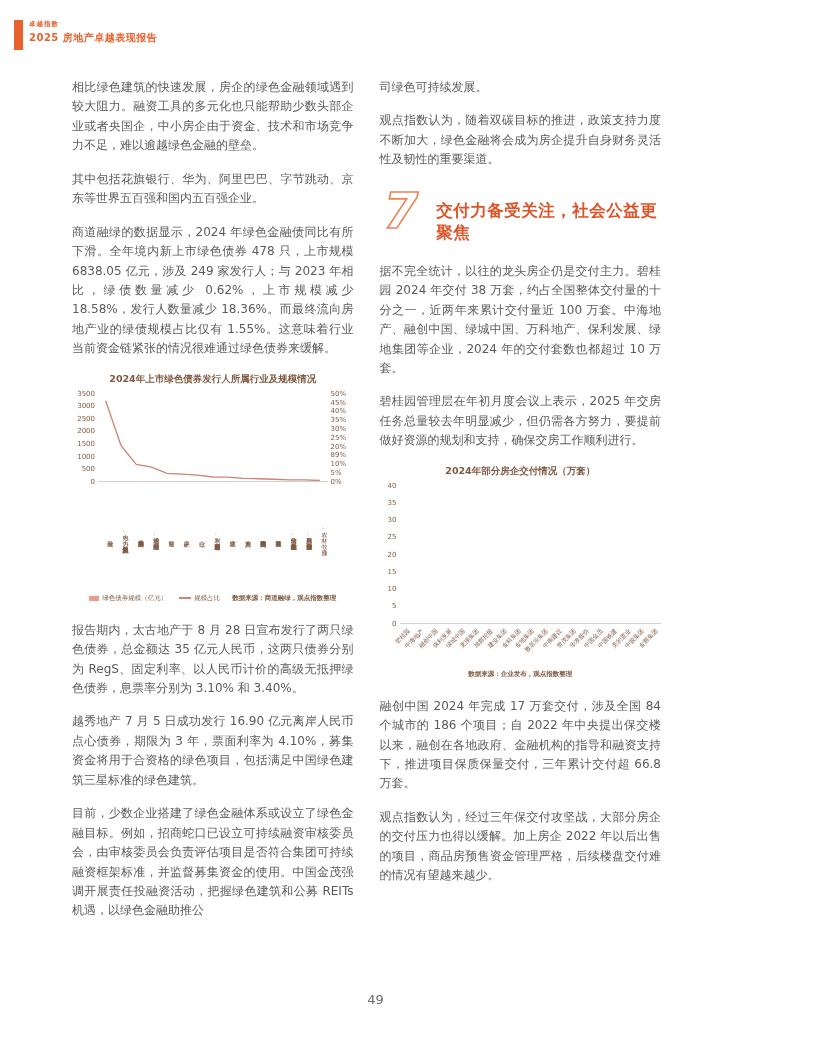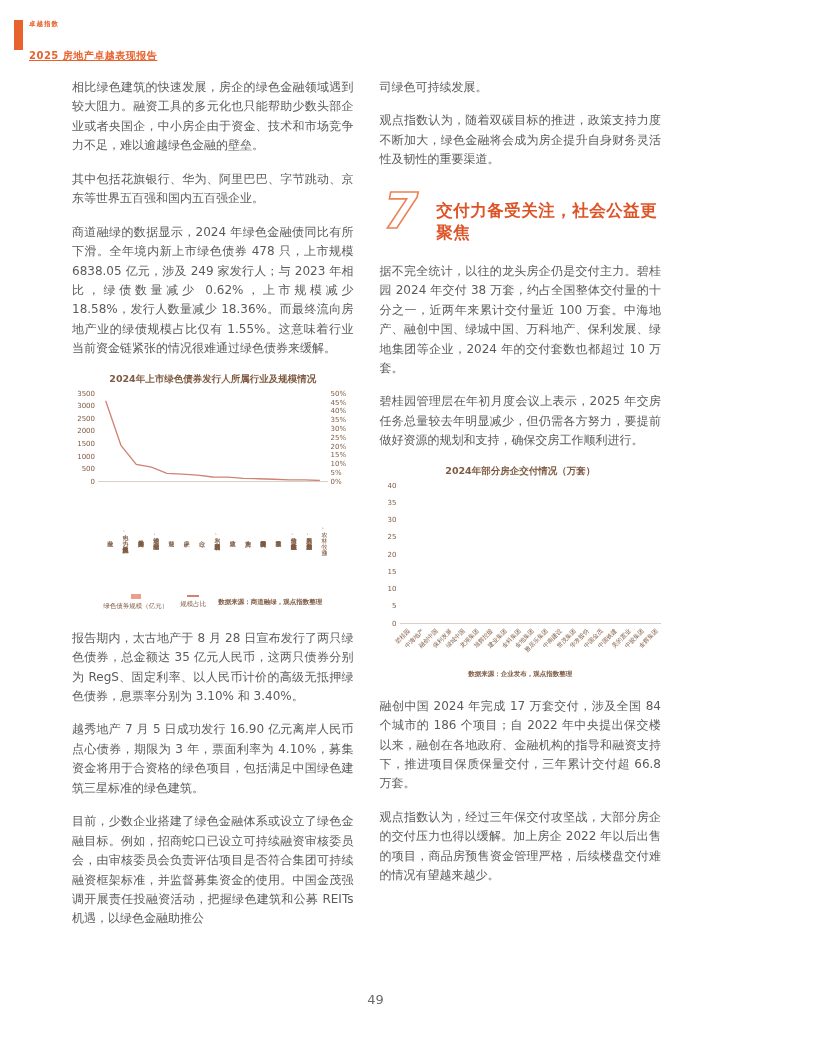--- a/index.html
+++ b/index.html
@@ -4,21 +4,21 @@
 <style>
   * { margin:0; padding:0; box-sizing:border-box; }
   body { background:#ffffff; font-family:"DejaVu Sans","Liberation Sans",sans-serif; }
   .page { position:relative; width:707px; height:1043px; background:#ffffff; overflow:hidden; }
 
   
   .hdr { position:absolute; top:20px; left:14px; display:flex; align-items:flex-start; gap:6px; }
   .hdr-bar { width:9px; height:30px; background:#E8622D; }
   .hdr-txt { color:#E8622D; font-weight:bold; }
   .hdr-eyebrow { font-size:6.5px; letter-spacing:1px; }
-  .hdr-title { font-size:10px; margin-top:20px; letter-spacing:0.5px;text-decoration:underline; }
+  .hdr-title { font-size:10px; margin-top:2px; letter-spacing:0.5px; }
 
   
   .content { display:flex; gap:26px; padding:78px 46px 0 72px; }
   .col { flex:1; min-width:0; }
   .col p { font-size:12px; line-height:1.62; color:#5b5b5b; text-align:justify; margin-bottom:14px; }
 
   
   .sec { display:flex; align-items:flex-start; margin:16px 0 18px 0; }
   .sec-num { font-size:50px; line-height:1; font-style:italic; font-weight:bold; color:#F0A078; padding:0 4px; }
   @supports (-webkit-text-stroke: 1px red) {
@@ -39,21 +39,21 @@
   .slot { flex:1; display:flex; justify-content:center; }
   .bar { width:55%; max-width:9px; background:#EC9D8D; }
   .lineSvg { position:absolute; left:0; right:0; top:0; bottom:0; width:100%; height:100%; }
 
   
   #c1-yl, #c1-yr { width:26px; height:88px; }
   #c1-plot { height:88px; }
   #c1-labels { display:flex; margin-top:2px; }
   .vlab { flex:1; display:flex; justify-content:center; writing-mode:vertical-rl; text-orientation:upright; font-size:6px; line-height:1.15; color:#7F5B43; height:104px; overflow:hidden; }
   .legend { display:flex; justify-content:center; align-items:center; gap:12px; font-size:6.5px; color:#7F5B43; margin-top:6px; }
-  .legend .item { display:flex; align-items:center; gap:3px;flex-direction:column; }
+  .legend .item { display:flex; align-items:center; gap:3px; }
   .sw-bar { width:10px; height:5px; background:#EC9D8D; }
   .sw-line { width:12px; height:2px; background:#D08273; }
   .src { font-weight:bold; }
 
   
   #c2-yl { width:20px; height:138px; }
   #c2-plot { height:138px; }
   #c2-labels { display:flex; height:44px; }
   .xlab { flex:1; position:relative; }
   .xlab span { position:absolute; top:3px; right:50%; transform:rotate(-45deg); transform-origin:top right; font-size:6px; color:#7F5B43; white-space:nowrap; }
@@ -163,21 +163,21 @@
                 <div class="vlab">批发和零售业</div>
                 <div class="vlab">信息传输、软件和信息技术服务业</div>
                 <div class="vlab">居民服务、修理和其他服务业</div>
                 <div class="vlab">农、林、牧、渔业</div>
               </div>
           </div>
           <div class="yaxis right" id="c1-yr">
               <div class="tick" style="bottom: 0%;">0%</div>
               <div class="tick" style="bottom: 10%;">5%</div>
               <div class="tick" style="bottom: 20%;">10%</div>
-              <div class="tick" style="bottom: 30%;">15%</div>
+              <div class="tick" style="bottom: 30%;">89%</div>
               <div class="tick" style="bottom: 40%;">20%</div>
               <div class="tick" style="bottom: 50%;">25%</div>
               <div class="tick" style="bottom: 60%;">30%</div>
               <div class="tick" style="bottom: 70%;">35%</div>
               <div class="tick" style="bottom: 80%;">40%</div>
               <div class="tick" style="bottom: 90%;">45%</div>
               <div class="tick" style="bottom: 100%;">50%</div>
             </div>
         </div>
         <div class="legend">

